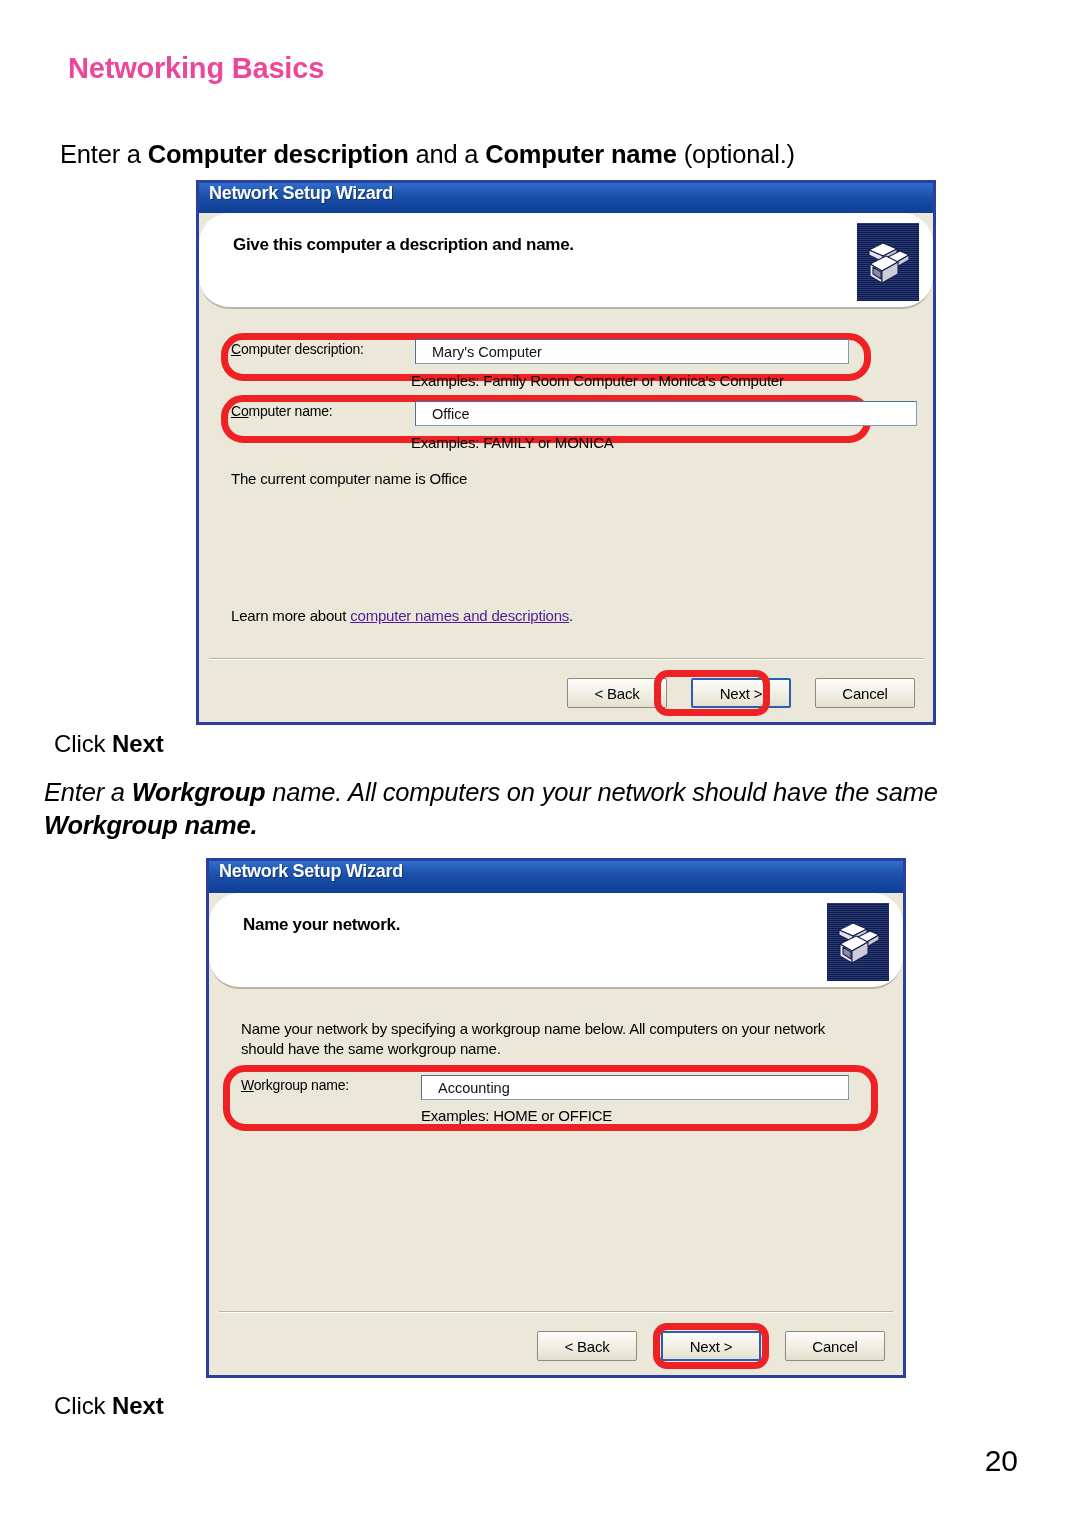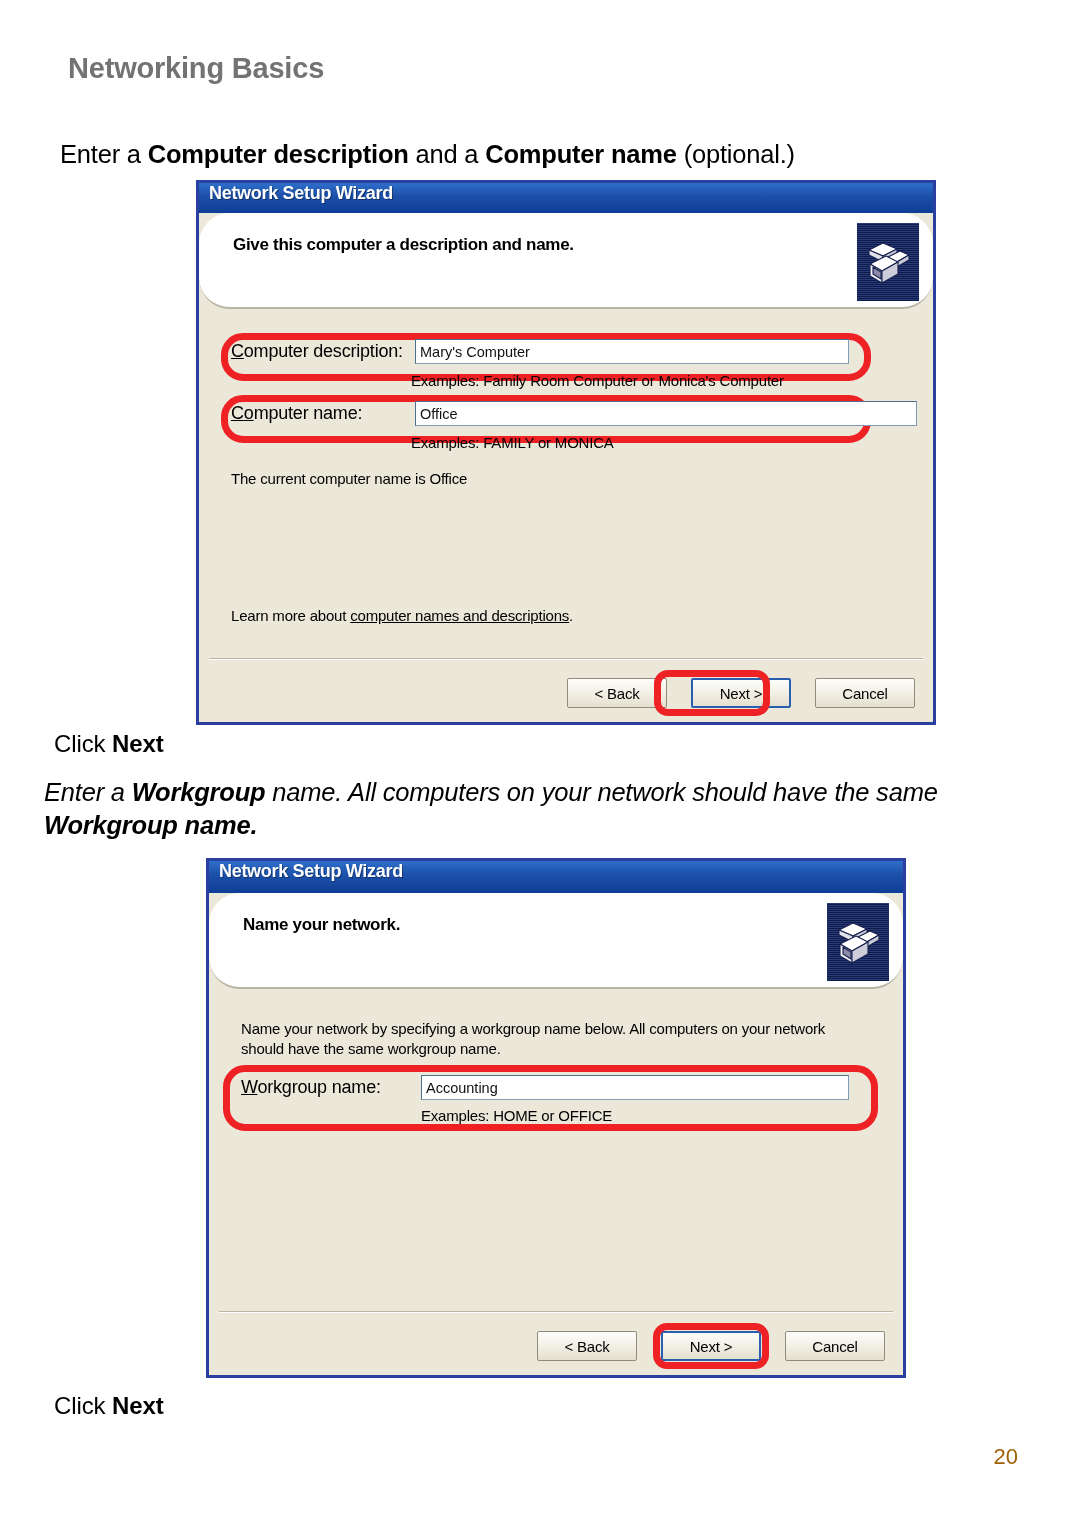--- a/index.html
+++ b/index.html
@@ -16,21 +16,21 @@
     overflow: hidden;
   }
 
   
   .page-title {
     position: absolute;
     left: 68px;
     top: 52px;
     font-size: 29px;
     font-weight: bold;
-    color: #737373;
+    color: #ec4899;
     letter-spacing: -0.2px;
   }
 
   .lead {
     position: absolute;
     font-size: 25.5px;
     line-height: 1.28;
     color: #000;
     letter-spacing: -0.2px;
   }
@@ -45,22 +45,22 @@
     letter-spacing: -0.1px;
   }
   .click-next b { font-weight: bold; }
   .click-1 { left: 54px; top: 730px; }
   .click-2 { left: 54px; top: 1392px; }
 
   .page-number {
     position: absolute;
     right: 62px;
     top: 1444px;
-    font-size: 22px;
-    color: #a16207;
+    font-size: 30px;
+    color: #000000;
   }
 
   
   .dialog {
     position: absolute;
     background: #ebe8da;
     border: 3px solid #2a3fa0;
     box-sizing: border-box;
   }
   .dlg-1 { left: 196px; top: 180px; width: 740px; height: 545px; }
@@ -123,34 +123,34 @@
   }
   .dlg-2 .dlg-body { height: calc(100% - 128px); }
 
   
   .field-row {
     position: absolute;
     display: flex;
     align-items: center;
   }
   .field-label {
-    font-size: 18px;
+    font-size: 14px;
     letter-spacing: -0.2px;
     white-space: nowrap;
   }
   .field-label u { text-decoration: underline; }
   .textbox {
     background: #ffffff;
     border: 1px solid #7f9db9;
     border-top-color: #4f6f8f;
     border-left-color: #4f6f8f;
     height: 25px;
     display: flex;
     align-items: center;
-    padding-left: 4px;
+    padding-left: 16px;
     font-size: 14.5px;
     color: #111;
     box-sizing: border-box;
   }
   .hint {
     position: absolute;
     font-size: 15px;
     letter-spacing: -0.2px;
   }
   .plain-text {
@@ -158,21 +158,21 @@
     font-size: 15px;
     letter-spacing: -0.2px;
     line-height: 1.33;
   }
   .learn-line {
     position: absolute;
     font-size: 15px;
     letter-spacing: -0.2px;
   }
   .learn-link {
-    color: #000000;
+    color: #4c1d95;
     text-decoration: underline;
   }
 
   
   .redbox {
     position: absolute;
     border: 7px solid #ee2124;
     border-radius: 22px;
     box-sizing: border-box;
     pointer-events: none;

